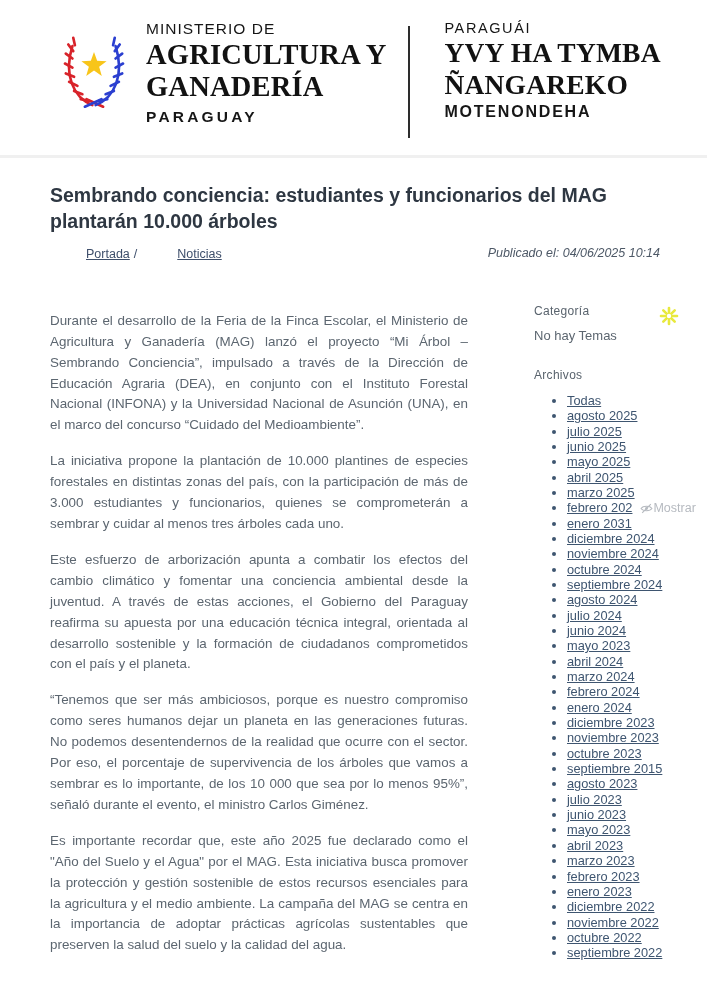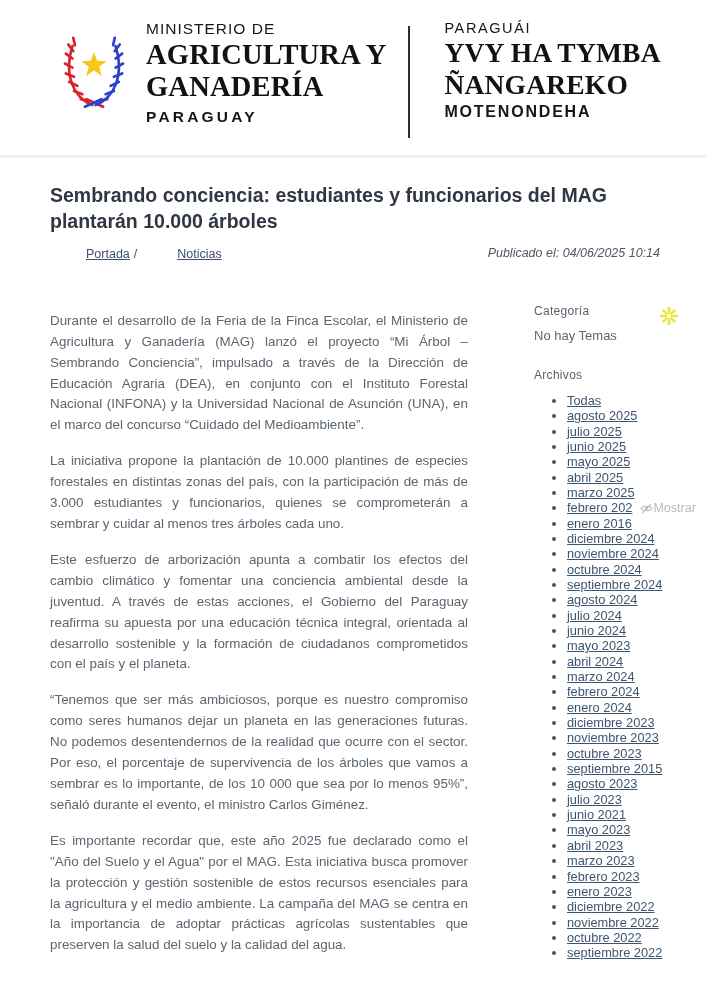--- a/index.html
+++ b/index.html
@@ -129,40 +129,40 @@
         <li>
           <a>febrero 202</a><span class="mostrar">
               <svg width="13" height="13" viewBox="0 0 24 24">
                 <path d="M2,12 C5.5,6.5 18.5,6.5 22,12 C18.5,17.5 5.5,17.5 2,12 Z" fill="none" stroke="#b6bac0" stroke-width="2"></path>
                 <circle cx="12" cy="12" r="2.6" fill="#b6bac0"></circle>
                 <line x1="4" y1="20" x2="20" y2="4" stroke="#b6bac0" stroke-width="2"></line>
               </svg>
               <span>Mostrar</span>
             </span>
         </li>
-        <li><a>enero 2016</a></li>
+        <li><a>enero 2031</a></li>
         <li><a>diciembre 2024</a></li>
         <li><a>noviembre 2024</a></li>
         <li><a>octubre 2024</a></li>
         <li><a>septiembre 2024</a></li>
         <li><a>agosto 2024</a></li>
         <li><a>julio 2024</a></li>
         <li><a>junio 2024</a></li>
         <li><a>mayo 2023</a></li>
         <li><a>abril 2024</a></li>
         <li><a>marzo 2024</a></li>
         <li><a>febrero 2024</a></li>
         <li><a>enero 2024</a></li>
         <li><a>diciembre 2023</a></li>
         <li><a>noviembre 2023</a></li>
         <li><a>octubre 2023</a></li>
         <li><a>septiembre 2015</a></li>
         <li><a>agosto 2023</a></li>
         <li><a>julio 2023</a></li>
-        <li><a>junio 2021</a></li>
+        <li><a>junio 2023</a></li>
         <li><a>mayo 2023</a></li>
         <li><a>abril 2023</a></li>
         <li><a>marzo 2023</a></li>
         <li><a>febrero 2023</a></li>
         <li><a>enero 2023</a></li>
         <li><a>diciembre 2022</a></li>
         <li><a>noviembre 2022</a></li>
         <li><a>octubre 2022</a></li>
         <li><a>septiembre 2022</a></li>
 

